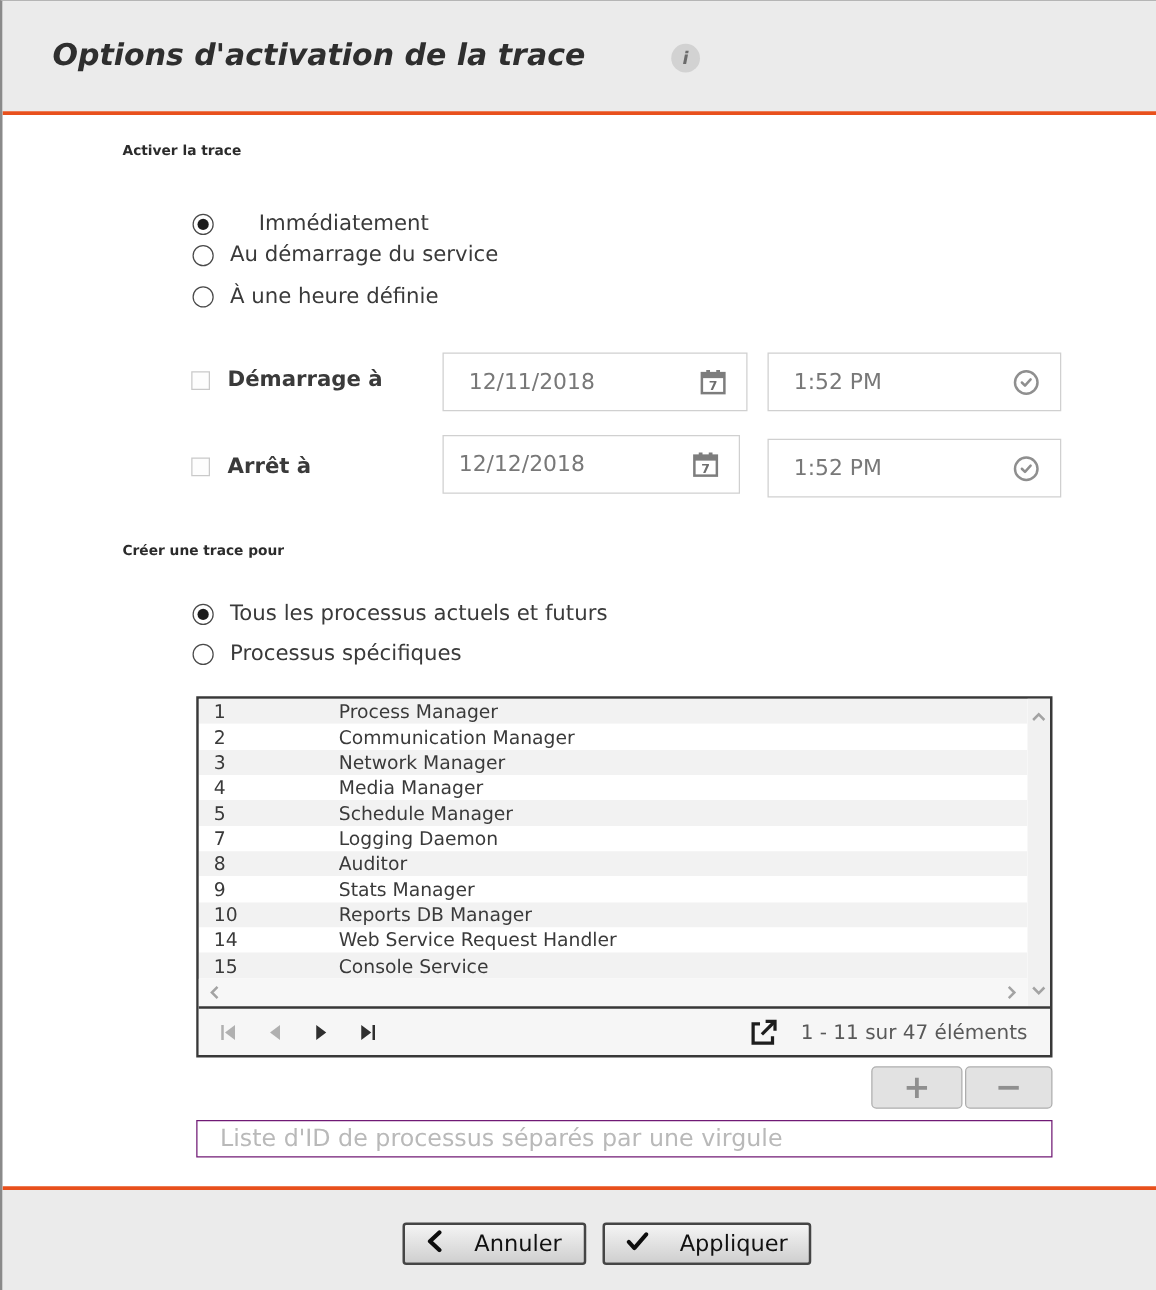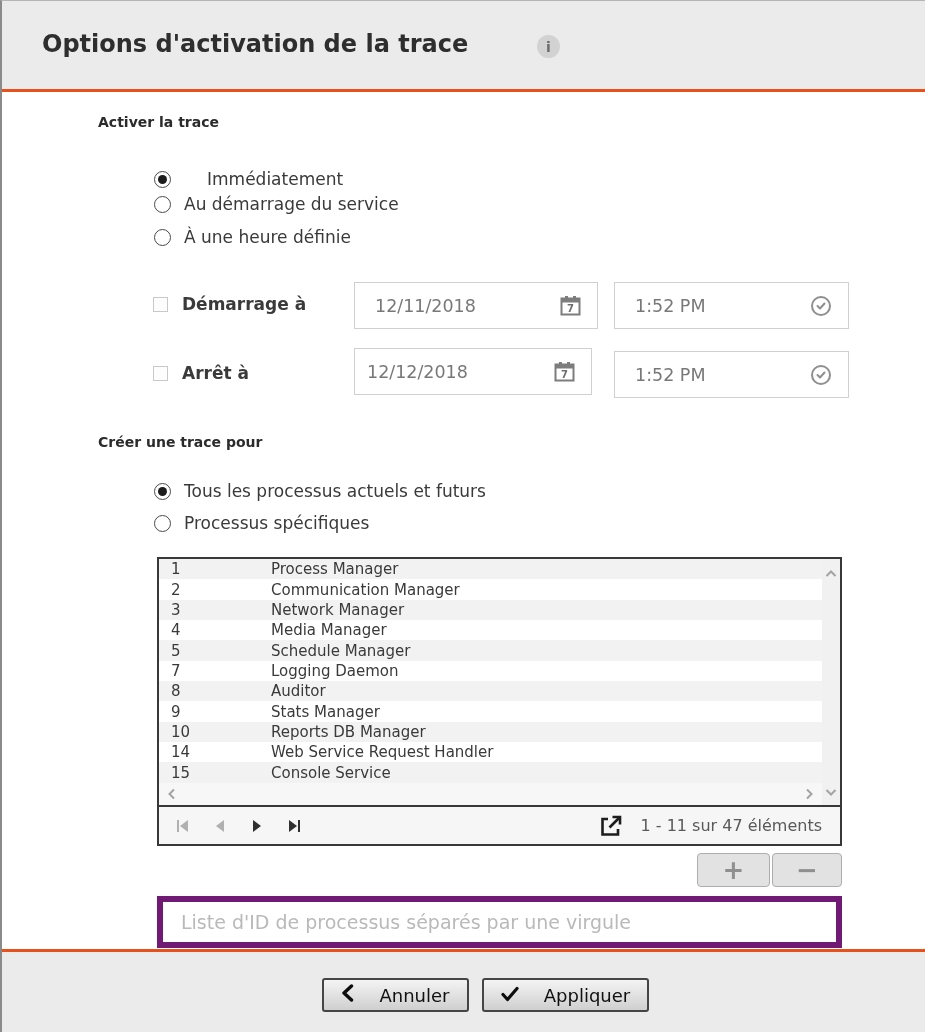--- a/index.html
+++ b/index.html
@@ -3,28 +3,28 @@
 <meta charset="utf-8">
 <style>
   * { margin:0; padding:0; box-sizing:border-box; }
   html,body { background:#fff; }
   body { font-family:"DejaVu Sans","Liberation Sans",sans-serif; }
   .dialog {
     position:relative; width:925px; height:1032px; background:#fff;
     border-left:2px solid #8a8a8a; border-top:1px solid #b5b5b5; overflow:hidden;
   }
   
-  .hdr { position:absolute; left:0; top:0; width:100%; height:88px; background:#ebebeb; }
+  .hdr { position:absolute; left:0; top:0; width:100%; height:88px; background:#ebebeb;font-style:italic; }
   .hdr-title { position:absolute; left:40px; top:29px; font-size:24px; font-weight:bold; color:#2e2e2e; }
   .info-dot { position:absolute; left:535px; top:34px; width:23px; height:23px; border-radius:50%;
     background:#d2d2d2; color:#6b6b6b; font-size:14px; font-weight:bold;
     display:flex; align-items:center; justify-content:center; }
   .accent-top { position:absolute; left:0; top:88px; width:100%; height:3px; background:#e8501c; }
   
-  .sec-h { position:absolute; left:96px; font-size:14px; font-weight:bold; color:#2b2b2b; }
+  .sec-h { position:absolute; left:96px; font-size:11px; font-weight:bold; color:#2b2b2b; }
   
   .opt-row { position:absolute; left:152px; height:24px; display:flex; align-items:center; gap:13px; cursor:default; }
   .radio { width:17px; height:17px; border:1.5px solid #4a4a4a; border-radius:50%; background:#fff; flex:0 0 auto;
     display:flex; align-items:center; justify-content:center; }
   .radio.checked::after { content:''; width:9px; height:9px; background:#1c1c1c; border-radius:50%; }
   .opt-label { font-size:17px; color:#3a3a3a; }
   
   .chk { position:absolute; width:15px; height:15px; border:1px solid #c9c9c9; background:#fdfdfd; }
   .chk-label { position:absolute; font-size:17px; color:#3a3a3a;font-weight:bold; }
   .field { position:absolute; height:47px; border:1px solid #d0d0d0; background:#fff;
@@ -50,22 +50,22 @@
   .pager-nav { position:absolute; left:16px; top:0; height:100%; display:flex; align-items:center; gap:22px; }
   .pg-btn { width:15px; height:15px; display:flex; align-items:center; justify-content:center; }
   .export-btn { position:absolute; left:440px; top:7px; width:24px; height:24px; }
   .pager-status { position:absolute; right:18px; top:0; height:100%; display:flex; align-items:center;
     font-size:16px; color:#595959; }
   
   .pm-btn { position:absolute; top:852px; height:34px; background:#e2e2e2; border:1px solid #adadad;
     border-radius:4px; color:#8f8f8f; font-size:26px; font-weight:bold; line-height:28px;
     display:flex; align-items:center; justify-content:center; }
   
-  .id-input { position:absolute; left:155px; top:895px; width:685px; height:52px;
-    border:6px solid #701a75; padding:0 18px; font-size:19px; color:#555;
+  .id-input { position:absolute; left:155px; top:895px; width:685px; height:30px;
+    border:1px solid #701a75; padding:0 18px; font-size:19px; color:#555;
     font-family:"DejaVu Sans","Liberation Sans",sans-serif; outline:none; }
   .id-input::placeholder { color:#b9b9b9; opacity:1; }
   
   .accent-bot { position:absolute; left:0; top:948px; width:100%; height:3px; background:#e8501c; }
   .ftr { position:absolute; left:0; top:951px; width:100%; height:81px; background:#ebebeb; }
   .ftr-btn { position:absolute; top:26px; height:34px; display:flex; align-items:center; justify-content:center;
     gap:25px; background:linear-gradient(#f4f4f4,#cfcfcf); border:2px solid #454545; border-radius:3px;
     font-size:18px; color:#111; }
 </style>
 </head>

